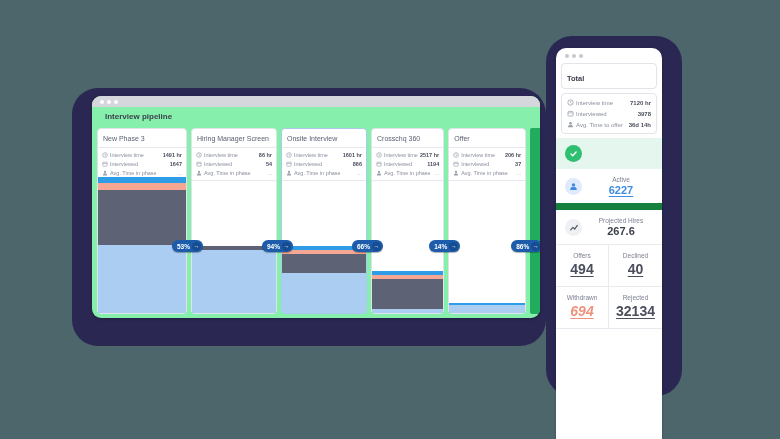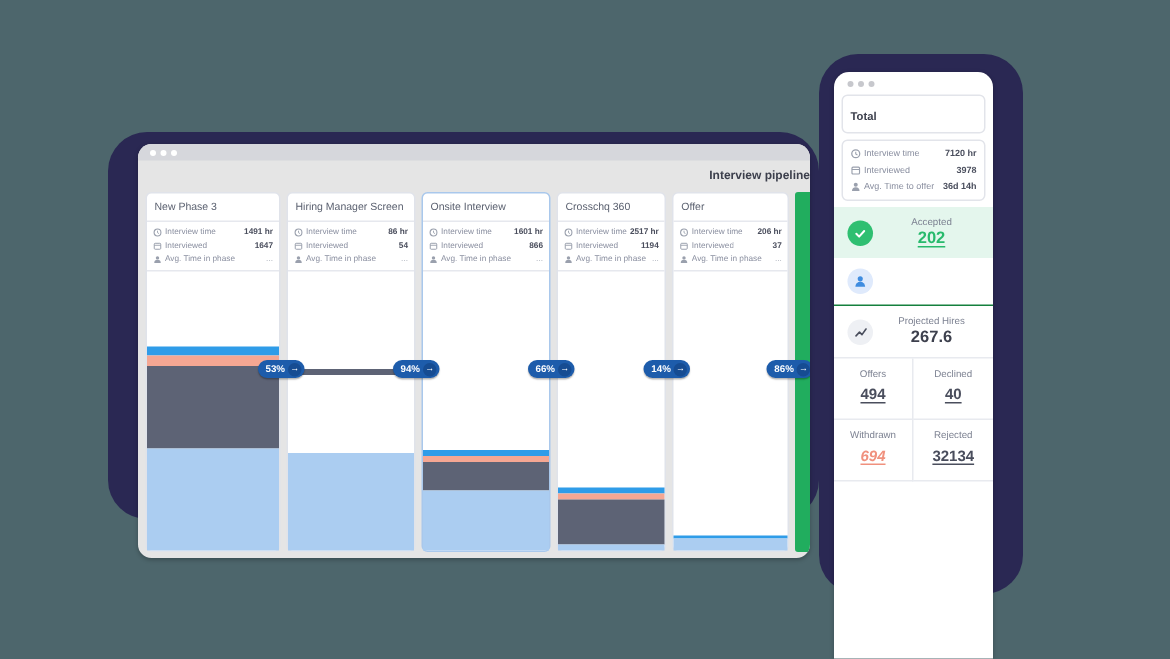--- a/index.html
+++ b/index.html
@@ -8,21 +8,21 @@
     background:#4d666c;
     font-family:"Liberation Sans", sans-serif;
     -webkit-font-smoothing:antialiased;
   }
   
   .frame{position:absolute;background:#2a2853;border-radius:26px;}
   .frame-main{left:72px;top:88px;width:474px;height:258px;}
   .frame-panel{left:546px;top:36px;width:136px;height:360px;}
 
   
-  .win{position:absolute;left:92px;top:96px;width:448px;height:276px;background:#e5e5e5;border-radius:9px;overflow:hidden;box-shadow:0 1px 3px rgba(0,0,0,.25);text-align:right;}
+  .win{position:absolute;left:92px;top:96px;width:448px;height:222px;background:#86efac;border-radius:9px;overflow:hidden;box-shadow:0 1px 3px rgba(0,0,0,.25);}
   .titlebar{height:11px;background:#d6d7dc;display:flex;align-items:center;padding-left:8px;gap:3px;}
   .dot{width:4px;height:4px;border-radius:50%;background:#ffffff;}
   .wtitle{font-size:8px;font-weight:bold;color:#3c3f4c;margin:5px 0 0 13px;}
   .cols{position:absolute;left:5px;right:5px;top:32px;bottom:4px;display:flex;gap:4px;}
   .col{position:relative;background:#fff;border:1px solid #e0e3ea;border-radius:4px;box-sizing:border-box;}
   .col.sel{border-color:#a9c8ec;}
   .col-head{height:18px;border-bottom:1px solid #e6e8ee;display:flex;align-items:center;padding:0 5px;}
   .col-head span{font-size:7px;color:#5b6170;}
   .col-stats{padding:2px 4px 3px 4px;border-bottom:1px solid #e6e8ee;}
   .stat{display:flex;align-items:center;gap:2px;height:9px;font-size:5.5px;color:#8a8fa0;white-space:nowrap;}
@@ -49,28 +49,28 @@
   .sec{display:flex;align-items:center;gap:6px;padding:7px 0 7px 9px;}
   .sec .circle{width:17px;height:17px;border-radius:50%;display:flex;align-items:center;justify-content:center;flex:0 0 auto;}
   .sec .txt{display:flex;flex-direction:column;align-items:center;flex:1;padding-right:8px;}
   .sec .lbl{font-size:6.5px;color:#7d8292;}
   .sec .val{font-size:11px;font-weight:bold;text-decoration:underline;text-decoration-thickness:1px;text-underline-offset:2px;margin-top:1px;}
   .sec.accepted{background:#e4f6ed;}
   .sec.accepted .circle{background:#2fbf71;}
   .sec.accepted .val{color:#27ba6c;}
   .sec.active .circle{background:#dfeafc;}
   .sec.active .val{color:#3f8ce0;}
-  .sec.projected{border-top:1px solid #15803d;}
+  .sec.projected{border-top:7px solid #15803d;}
   .sec.projected .circle{background:#eef0f4;}
   .sec.projected .val{color:#3d404d;text-decoration:none;}
   .pgrid{display:grid;grid-template-columns:1fr 1fr;border-top:1px solid #e8eaef;}
   .cell{padding:7px 2px 8px 2px;text-align:center;border-bottom:1px solid #e8eaef;}
   .cell:nth-child(odd){border-right:1px solid #e8eaef;}
   .cell .lbl{font-size:6.5px;color:#7d8292;display:block;}
-  .cell .val{font-size:10px;font-weight:bold;color:#4a4e5d;text-decoration:underline;text-decoration-thickness:1px;text-underline-offset:2px;display:inline-block;margin-top:2px;}
+  .cell .val{font-size:14px;font-weight:bold;color:#4a4e5d;text-decoration:underline;text-decoration-thickness:1px;text-underline-offset:2px;display:inline-block;margin-top:2px;}
   .cell .val.salmon{color:#f0917e;font-style:italic;}
 </style>
 </head>
 <body>
 
 <div class="frame frame-main"></div>
 <div class="frame frame-panel"></div>
 
 <div class="win">
   <div class="titlebar">
@@ -365,32 +365,32 @@
       <span class="sval">36d 14h</span>
     </div>
   </div>
 
   <div class="sec accepted">
     <span class="circle">
       <svg width="9" height="9" viewBox="0 0 12 12">
           <path d="M2.5 6.5l2.5 2.5 4.5-5" fill="none" stroke="#ffffff" stroke-width="1.8" stroke-linecap="round" stroke-linejoin="round"></path>
         </svg>
     </span>
-    <span class="txt">
-      <span class="lbl">Accepted</span>
-      <span class="val">202</span>
-    </span>
   </div>
 
   <div class="sec active">
     <span class="circle">
       <svg width="9" height="9" viewBox="0 0 10 10">
           <circle cx="5" cy="3.2" r="1.9" fill="#3f8ce0"></circle>
           <path d="M1.4 9a3.6 3.6 0 0 1 7.2 0z" fill="#3f8ce0"></path>
         </svg>
+    </span>
+    <span class="txt">
+      <span class="lbl">Active</span>
+      <span class="val">6227</span>
     </span>
   </div>
 
   <div class="sec projected">
     <span class="circle">
       <svg width="10" height="10" viewBox="0 0 12 12">
           <path d="M2 9.5l2.8-3 2 2 3.2-4.5" fill="none" stroke="#4a4e5d" stroke-width="1.3" stroke-linecap="round" stroke-linejoin="round"></path>
         </svg>
     </span>
     <span class="txt">

